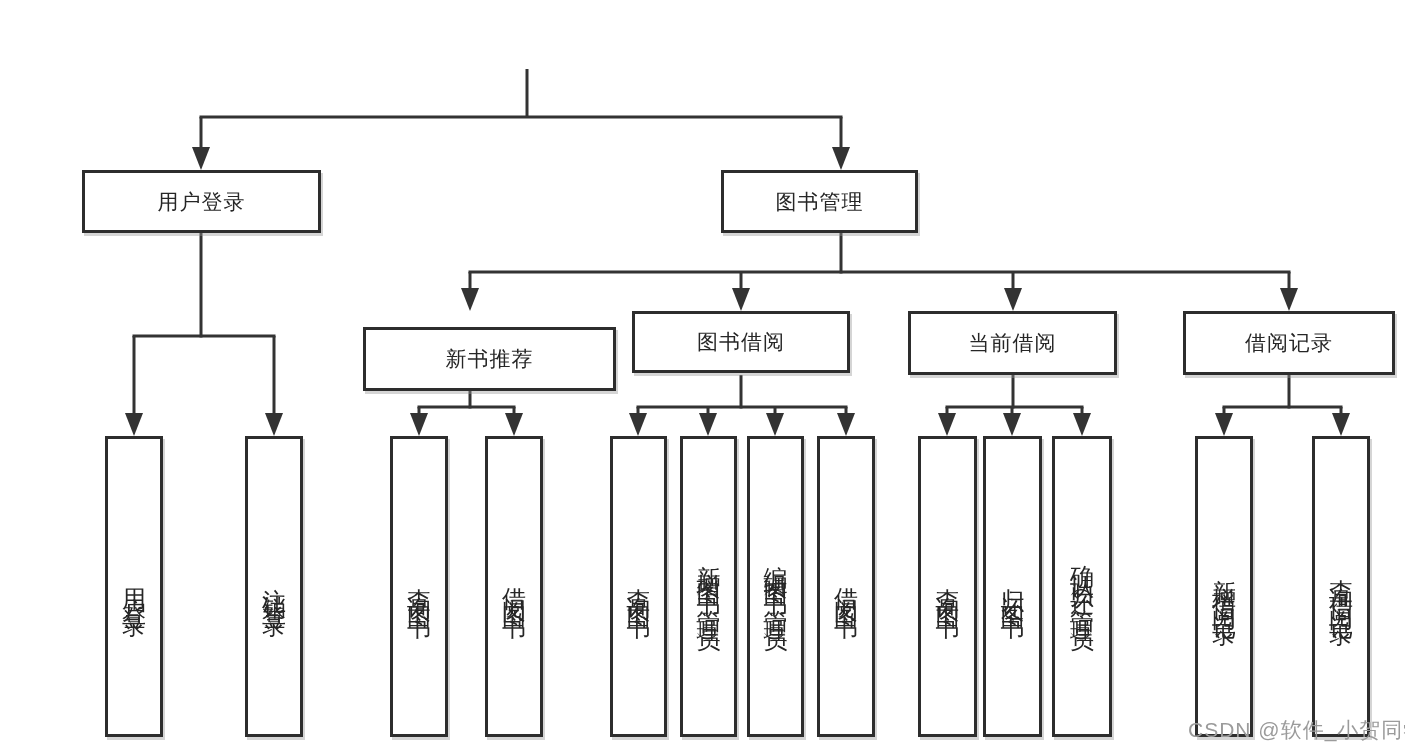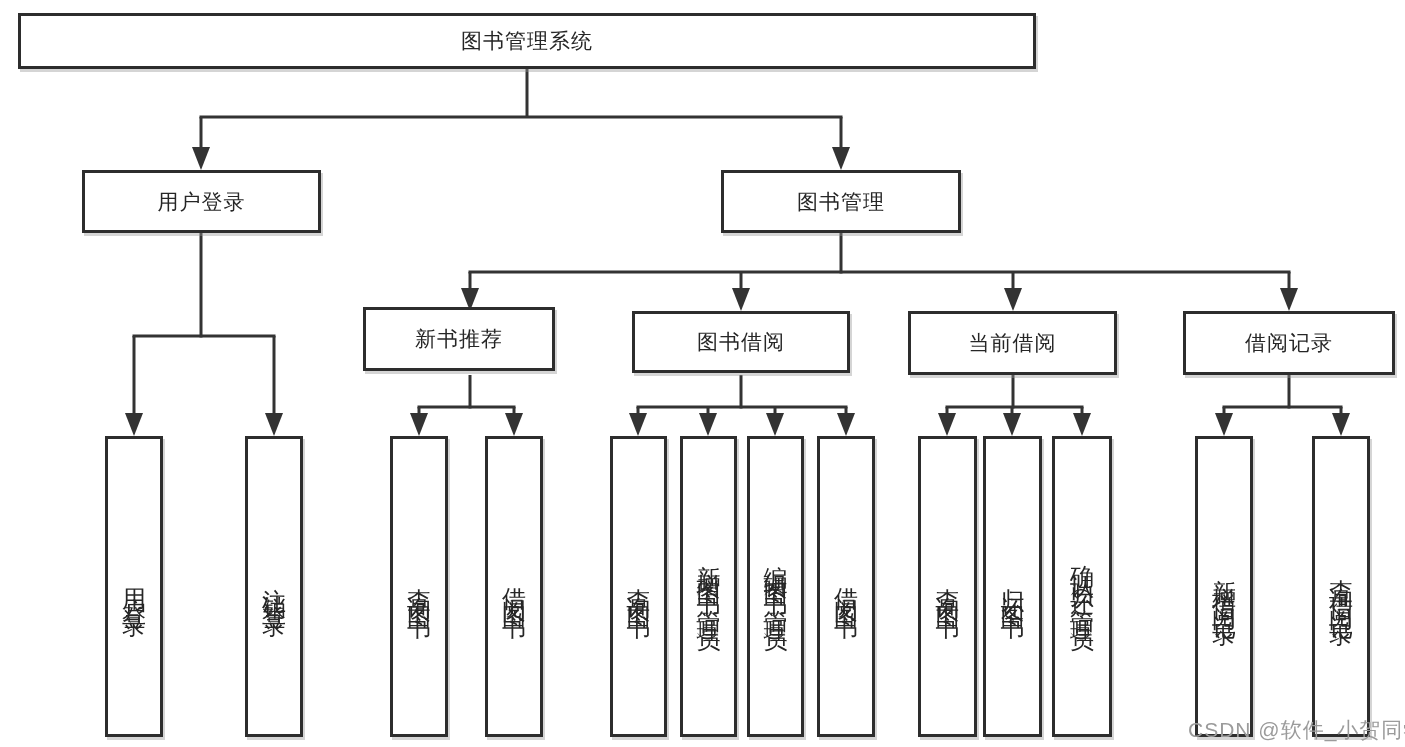--- a/index.html
+++ b/index.html
@@ -123,32 +123,29 @@
 
       <polygon points="938,413 956,413 947,436"></polygon>
       <polygon points="1003,413 1021,413 1012,436"></polygon>
       <polygon points="1073,413 1091,413 1082,436"></polygon>
 
       <polygon points="1215,413 1233,413 1224,436"></polygon>
       <polygon points="1332,413 1350,413 1341,436"></polygon>
     </g>
   </svg>
 
-  <div class="box h" style="left:18px; top:13px; width:1018px; height:56px;">
-    <span>图书管理系统</span>
-  </div>
 
   <div class="box h" style="left:82px; top:170px; width:239px; height:63px;">
     <span>用户登录</span>
   </div>
-  <div class="box h" style="left:721px; top:170px; width:240px; height:63px;">
+  <div class="box h" style="left:721px; top:170px; width:197px; height:63px;">
     <span>图书管理</span>
   </div>
 
-  <div class="box h" style="left:363px; top:307px; width:192px; height:64px;">
+  <div class="box h" style="left:363px; top:327px; width:253px; height:64px;">
     <span>新书推荐</span>
   </div>
   <div class="box h" style="left:632px; top:311px; width:218px; height:62px;">
     <span>图书借阅</span>
   </div>
   <div class="box h" style="left:908px; top:311px; width:209px; height:64px;align-items:center;">
     <span>当前借阅</span>
   </div>
   <div class="box h" style="left:1183px; top:311px; width:212px; height:64px;">
     <span>借阅记录</span>

